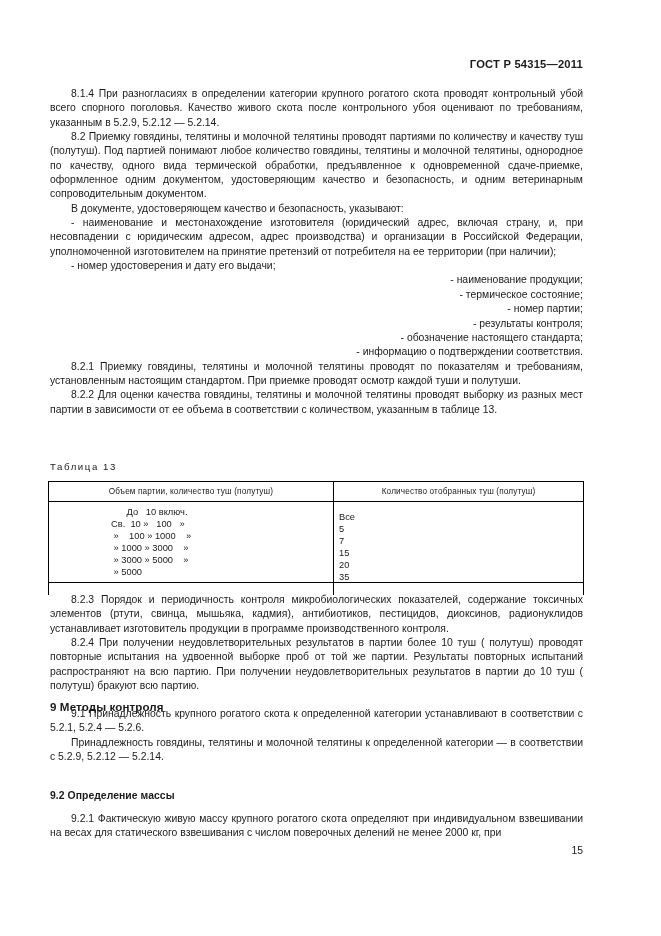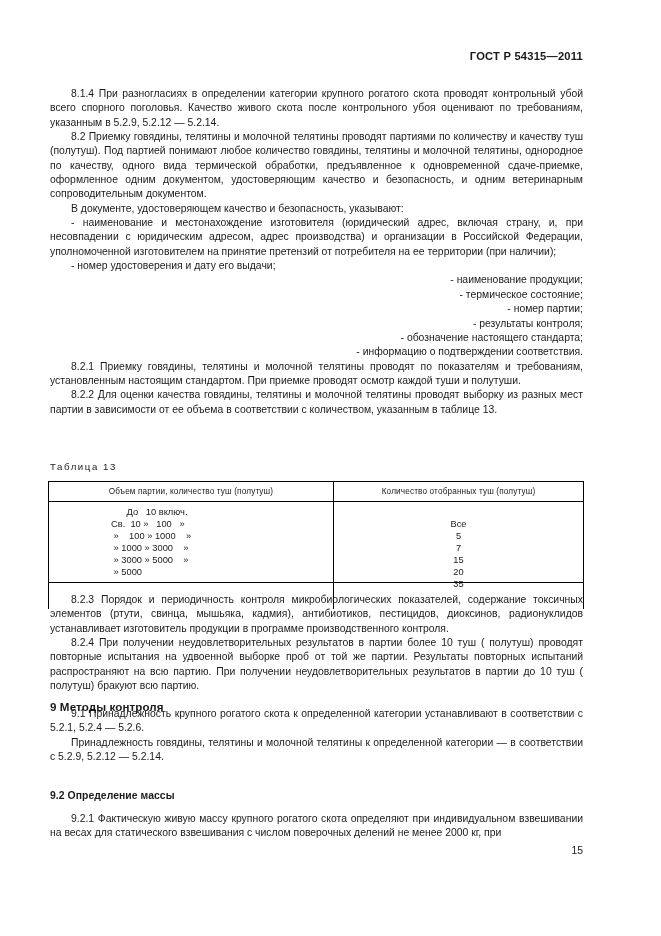--- a/index.html
+++ b/index.html
@@ -22,21 +22,21 @@
     position: absolute;
     left: 50px;
     top: 0;
     width: 533px;
   }
 
   
   .doc-header {
     position: absolute;
     right: 0;
-    top: 50px;
+    top: 58px;
     font-size: 11.2px;
     font-weight: bold;
     letter-spacing: 0.2px;
     text-align: right;
     white-space: nowrap;
   }
 
   
   .para {
     font-size: 10.4px;
@@ -129,24 +129,24 @@
     font-family: "Liberation Sans", sans-serif;
   }
   .range-list li {
     white-space: pre;
     font-size: 9.3px;
     line-height: 12.1px;
     text-align: left;
     padding-left: 62px;
   }
   .qty-list {
-    margin: 12px;
+    margin: 5px;
     padding: 0;
     list-style: none;
-    text-align: center;
+    text-align: left;
   }
   .qty-list li {
     font-size: 9.3px;
     line-height: 12.1px;
   }
 
   
   .body-block2 {
     position: absolute;
     left: 50px;

